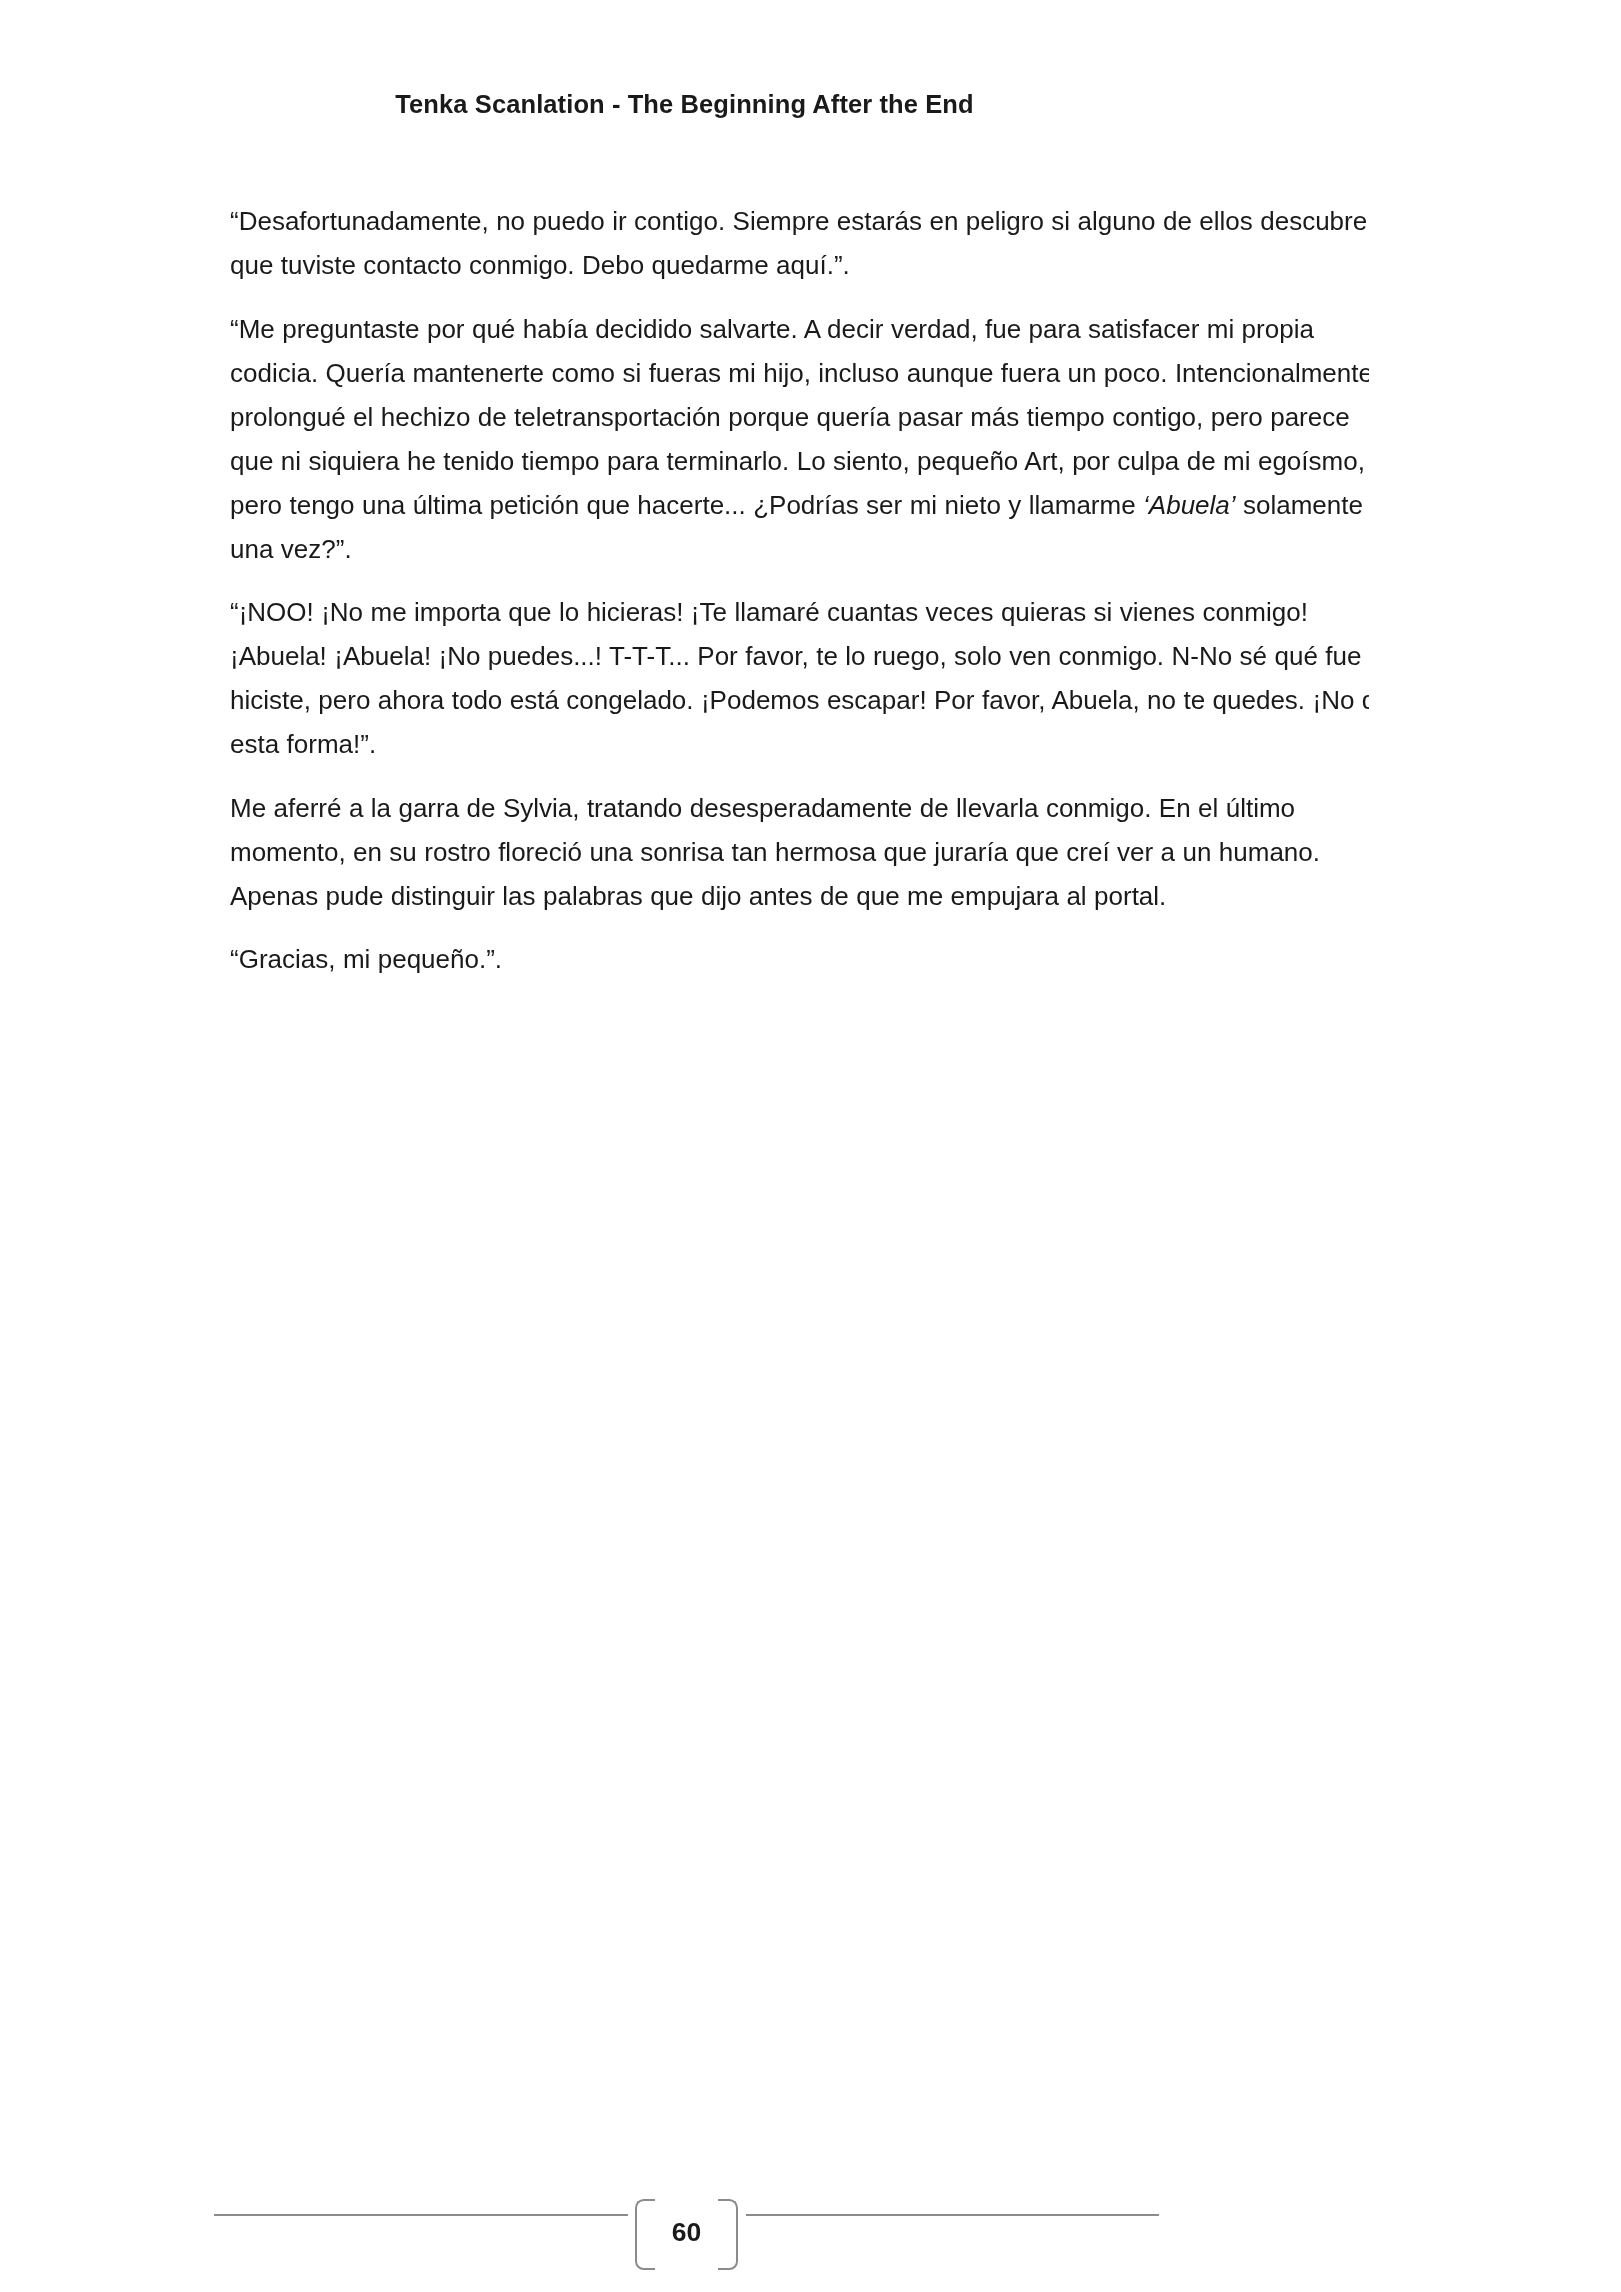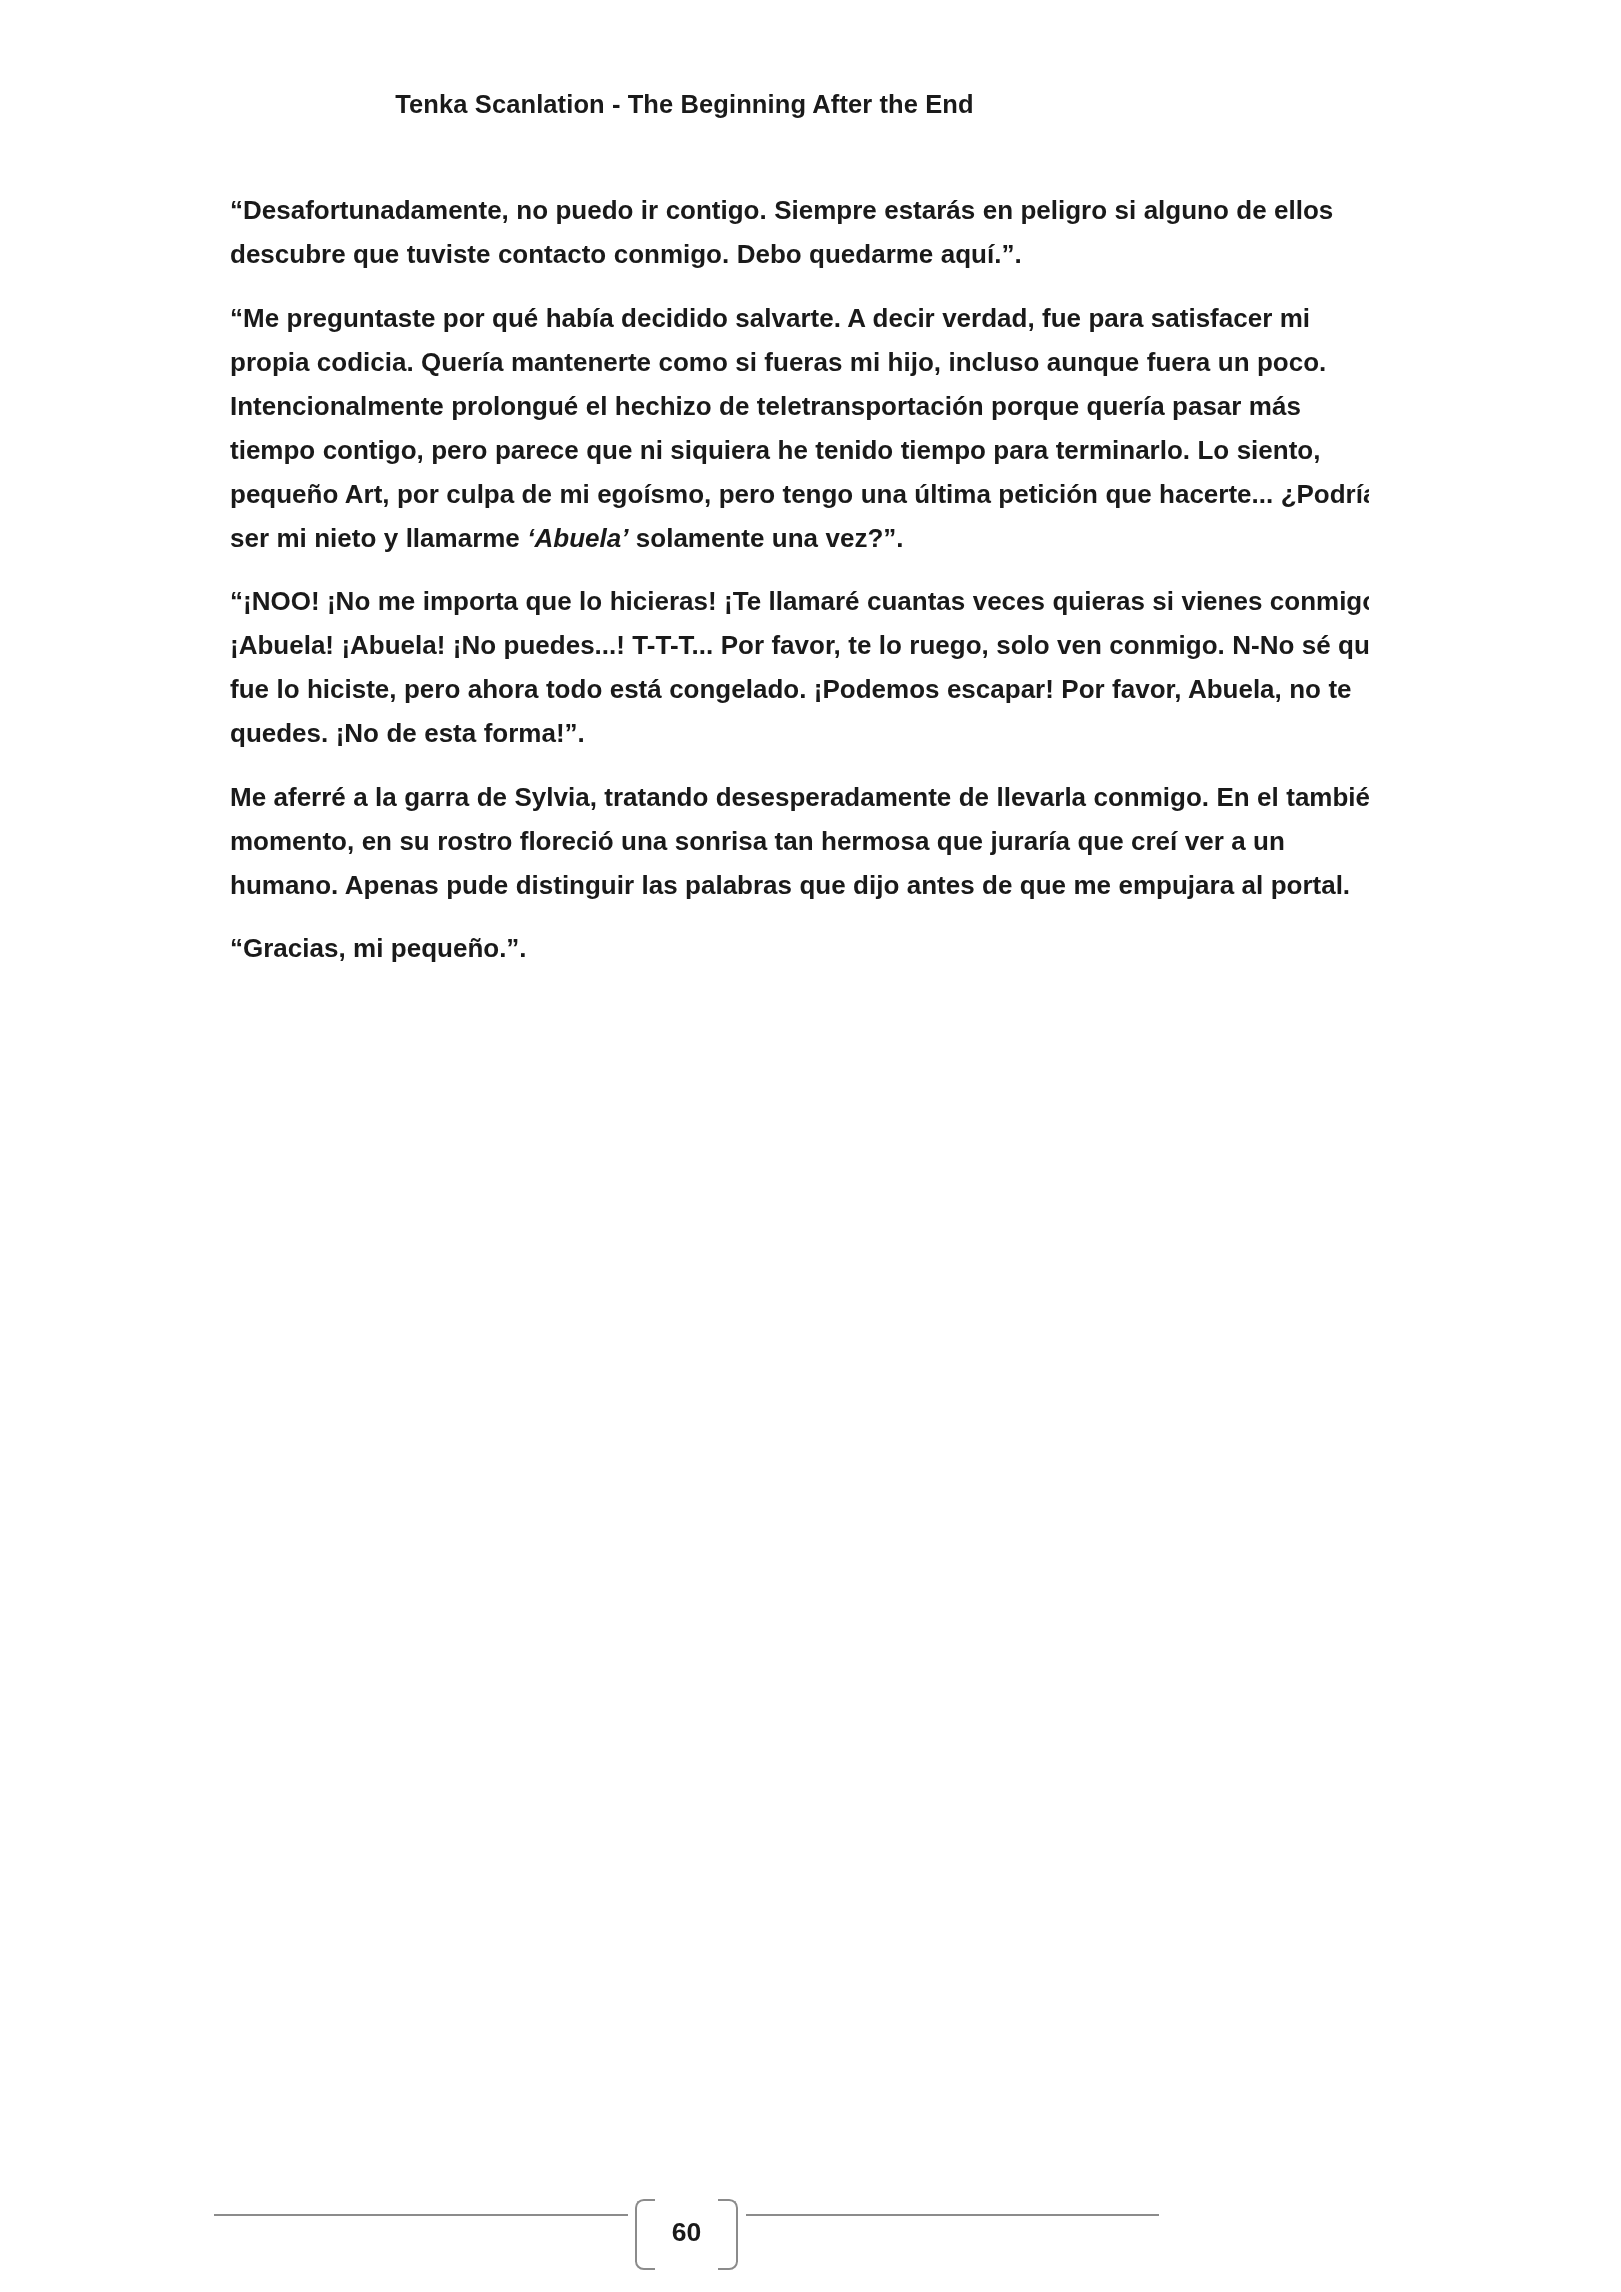--- a/index.html
+++ b/index.html
@@ -28,24 +28,23 @@
     font-size: 25.5px;
     font-weight: 600;
     letter-spacing: 0.1px;
     color: #1a1a1a;
     white-space: nowrap;
   }
 
   
   .body-block {
     position: absolute;
-    top: 188px;
+    top: 199px;
     left: 230px;
     width: 1162px;
-    font-weight: bold;
   }
   .para {
     font-size: 26px;
     line-height: 44px;
     text-align: left;
     color: #1a1a1a;
     margin: 0 0 19.6px 0;
     word-spacing: 0.2px;
   }
   .para:last-child { margin-bottom: 4px; }
@@ -123,21 +122,21 @@
 
   <div class="body-block">
 
     <p class="para">“Desafortunadamente, no puedo ir contigo. Siempre estarás en peligro si alguno de ellos descubre que tuviste contacto conmigo. Debo quedarme aquí.”.</p>
 
 
     <p class="para"><span>“Me preguntaste por qué había decidido salvarte. A decir verdad, fue para satisfacer mi propia codicia. Quería mantenerte como si fueras mi hijo, incluso aunque fuera un poco. Intencionalmente prolongué el hechizo de teletransportación porque quería pasar más tiempo contigo, pero parece que ni siquiera he tenido tiempo para terminarlo. Lo siento, pequeño Art, por culpa de mi egoísmo, pero tengo una última petición que hacerte... ¿Podrías ser mi nieto y llamarme </span><em>‘Abuela’</em><span> solamente una vez?”.</span></p>
 
     <p class="para">“¡NOO! ¡No me importa que lo hicieras! ¡Te llamaré cuantas veces quieras si vienes conmigo!  ¡Abuela! ¡Abuela! ¡No puedes...! T-T-T... Por favor, te lo ruego, solo ven conmigo. N-No sé qué fue lo hiciste, pero ahora todo está congelado. ¡Podemos escapar! Por favor, Abuela, no te quedes.  ¡No de esta forma!”.</p>
 
-    <p class="para">Me aferré a la garra de Sylvia, tratando desesperadamente de llevarla conmigo. En el también momento, en su rostro floreció una sonrisa tan hermosa que juraría que creí ver a un humano.  Apenas pude distinguir las palabras que dijo antes de que me empujara al portal.</p>
+    <p class="para">Me aferré a la garra de Sylvia, tratando desesperadamente de llevarla conmigo. En el último momento, en su rostro floreció una sonrisa tan hermosa que juraría que creí ver a un humano.  Apenas pude distinguir las palabras que dijo antes de que me empujara al portal.</p>
 
     <p class="para">“Gracias, mi pequeño.”.</p>
 
   </div>
 
   <div class="doc-footer">
     <div class="footer-inner">
       <div class="footer-rule"></div>
       <div class="pagenum-wrap">
         <span class="brace left"></span>

